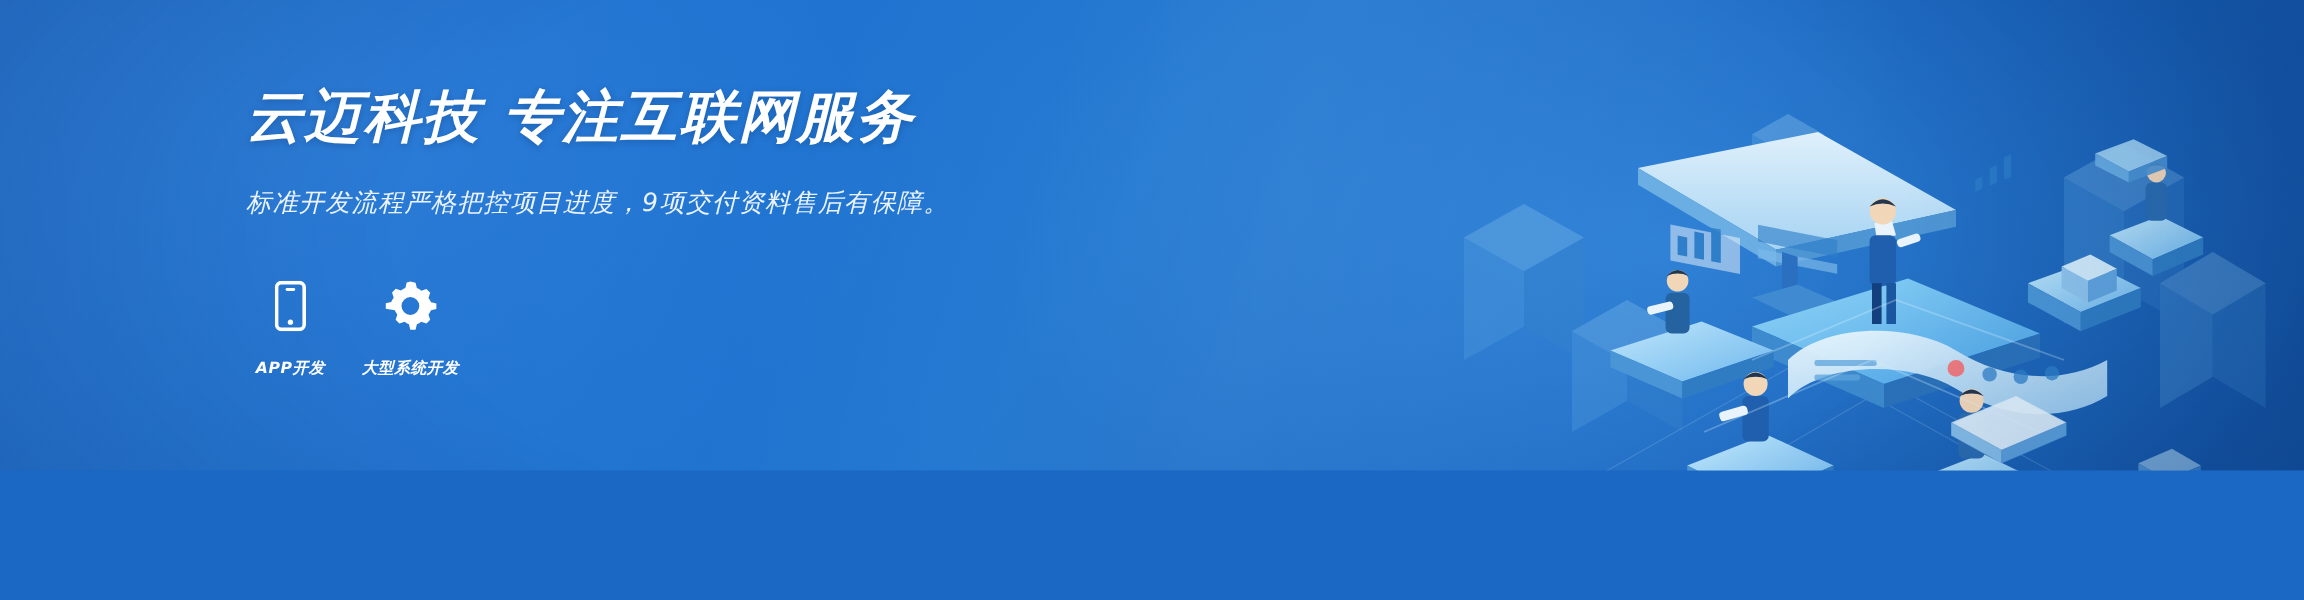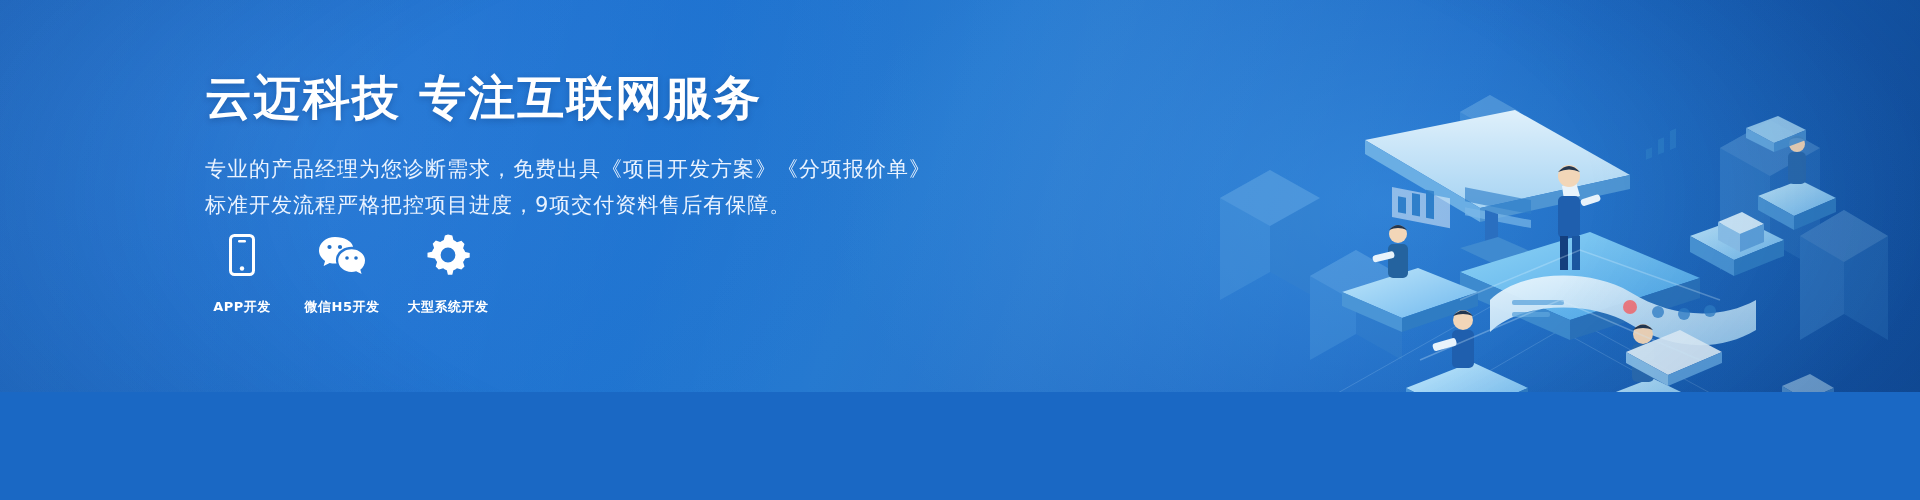--- a/index.html
+++ b/index.html
@@ -7,20 +7,21 @@
     width:1920px;height:500px;overflow:hidden;
     font-family:"Liberation Sans","DejaVu Sans",sans-serif;
     background:#1a68c4;
   }
   .banner{
     position:relative;width:1920px;height:392px;overflow:hidden;
     background:
       radial-gradient(ellipse 900px 520px at 72% 52%, rgba(60,150,230,0.55) 0%, rgba(30,110,205,0.0) 62%),
       radial-gradient(ellipse 1100px 700px at 14% 30%, rgba(50,135,225,0.45) 0%, rgba(22,95,190,0.0) 60%),
       linear-gradient(120deg,#1565c8 0%,#1c6fce 28%,#2076cf 48%,#1a66c2 70%,#124f9e 100%);
+    font-style: italic;
   }
   
   .sheen{
     position:absolute;inset:0;
     background:linear-gradient(105deg, rgba(255,255,255,0.06) 0%, rgba(255,255,255,0.0) 35%, rgba(255,255,255,0.05) 55%, rgba(255,255,255,0.0) 80%);
     pointer-events:none;
   }
   .vignette{
     position:absolute;inset:0;
     background:radial-gradient(ellipse 1400px 620px at 50% 50%, rgba(0,0,0,0) 45%, rgba(4,40,90,0.30) 100%);
@@ -252,52 +253,38 @@
         <path d="M260 360 L400 300 L540 360"></path>
       </g>
     </svg>
   </div>
 
   <div class="vignette"></div>
 
   <div class="copy">
     <h1 class="headline">云迈科技 专注互联网服务</h1>
     <div class="sub">
-      <div>专业的产品经理为您诊断需求，免费出具《项目开发方案》《分项报价单》</div>
       <div>标准开发流程严格把控项目进度，9项交付资料售后有保障。</div>
     </div>
   </div>
 
   <div class="services">
 
     <div class="svc">
       <div class="glyph">
         <svg width="26" height="42" viewBox="0 0 26 42">
           <rect x="1.5" y="1.5" width="23" height="39" rx="4" fill="none" stroke="#ffffff" stroke-width="3"></rect>
           <rect x="9" y="6" width="8" height="2.4" rx="1.2" fill="#ffffff"></rect>
           <circle cx="13" cy="34.5" r="2.2" fill="#ffffff"></circle>
         </svg>
       </div>
       <div class="lbl">APP开发</div>
     </div>
 
 
-    <div class="svc">
-      <div class="glyph">
-        <svg width="48" height="40" viewBox="0 0 48 40">
-          <path d="M17 2 C8 2 1 8 1 15.5 c0 4.3 2.4 8 6.1 10.4 L5.6 31 l6.1 -3.1 c1.6 .4 3.3 .7 5.3 .7 c.5 0 1 0 1.5 -.06 c-.4 -1.2 -.6 -2.4 -.6 -3.7 c0 -7.3 7 -13.2 15.7 -13.2 c.5 0 1 .02 1.5 .06 C33.8 6.2 26.3 2 17 2 Z" fill="#ffffff"></path>
-          <circle cx="11.5" cy="12" r="2.1" fill="#1e6fc9"></circle>
-          <circle cx="22" cy="12" r="2.1" fill="#1e6fc9"></circle>
-          <path d="M47 25.6 c0 -6.3 -6 -11.4 -13.4 -11.4 c-7.4 0 -13.4 5.1 -13.4 11.4 c0 6.3 6 11.4 13.4 11.4 c1.6 0 3.1 -.24 4.5 -.66 L43.6 39 l-1.3 -4.2 C45.1 32.7 47 29.4 47 25.6 Z" fill="#ffffff"></path>
-          <circle cx="29" cy="23" r="1.8" fill="#1e6fc9"></circle>
-          <circle cx="38" cy="23" r="1.8" fill="#1e6fc9"></circle>
-        </svg>
-      </div>
-      <div class="lbl">微信H5开发</div>
-    </div>
 
 
     <div class="svc">
       <div class="glyph">
         <svg width="44" height="44" viewBox="0 0 44 44">
           <path fill="#ffffff" d="M22 1.5 l4.3 1.1 l1.1 4.5 a15.6 15.6 0 0 1 3.6 2.1 l4.4 -1.4 l3.1 3.1 l-1.4 4.4 a15.6 15.6 0 0 1 2.1 3.6 l4.5 1.1 v4.4 l-4.5 1.1 a15.6 15.6 0 0 1 -2.1 3.6 l1.4 4.4 l-3.1 3.1 l-4.4 -1.4 a15.6 15.6 0 0 1 -3.6 2.1 l-1.1 4.5 h-4.4 l-1.1 -4.5 a15.6 15.6 0 0 1 -3.6 -2.1 l-4.4 1.4 l-3.1 -3.1 l1.4 -4.4 a15.6 15.6 0 0 1 -2.1 -3.6 L1.5 24.2 v-4.4 l4.5 -1.1 a15.6 15.6 0 0 1 2.1 -3.6 L6.7 10.7 l3.1 -3.1 l4.4 1.4 a15.6 15.6 0 0 1 3.6 -2.1 l1.1 -4.5 Z M22 14.6 a7.4 7.4 0 1 0 0 14.8 a7.4 7.4 0 0 0 0 -14.8 Z"></path>
         </svg>
       </div>
       <div class="lbl">大型系统开发</div>
     </div>

